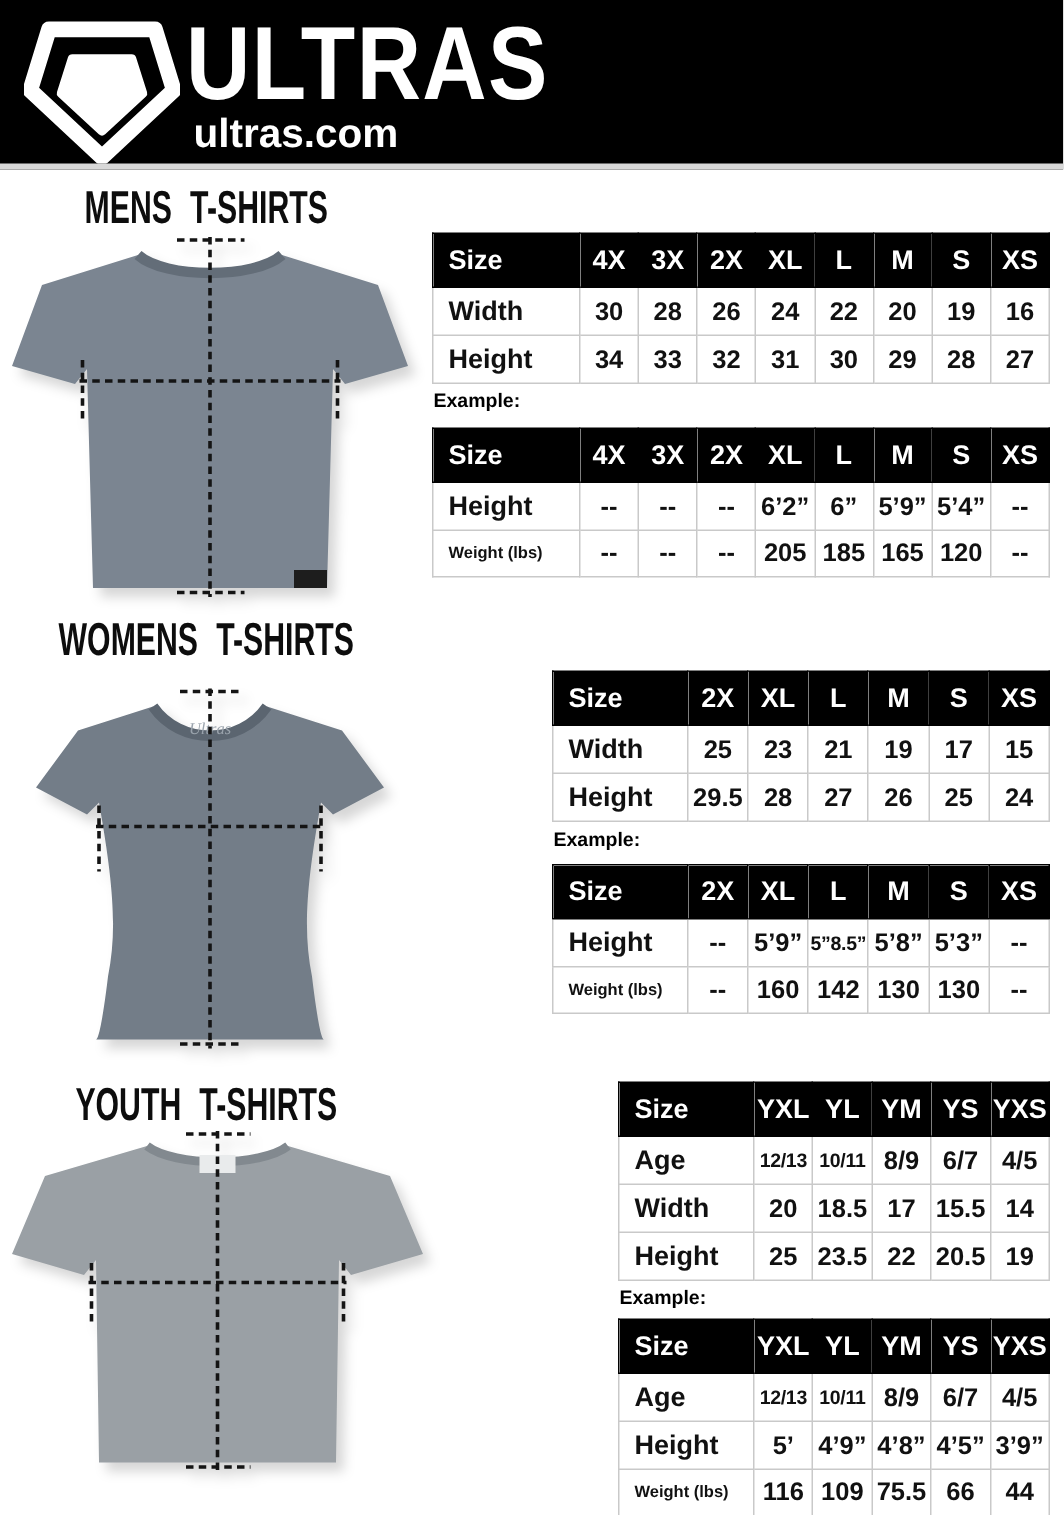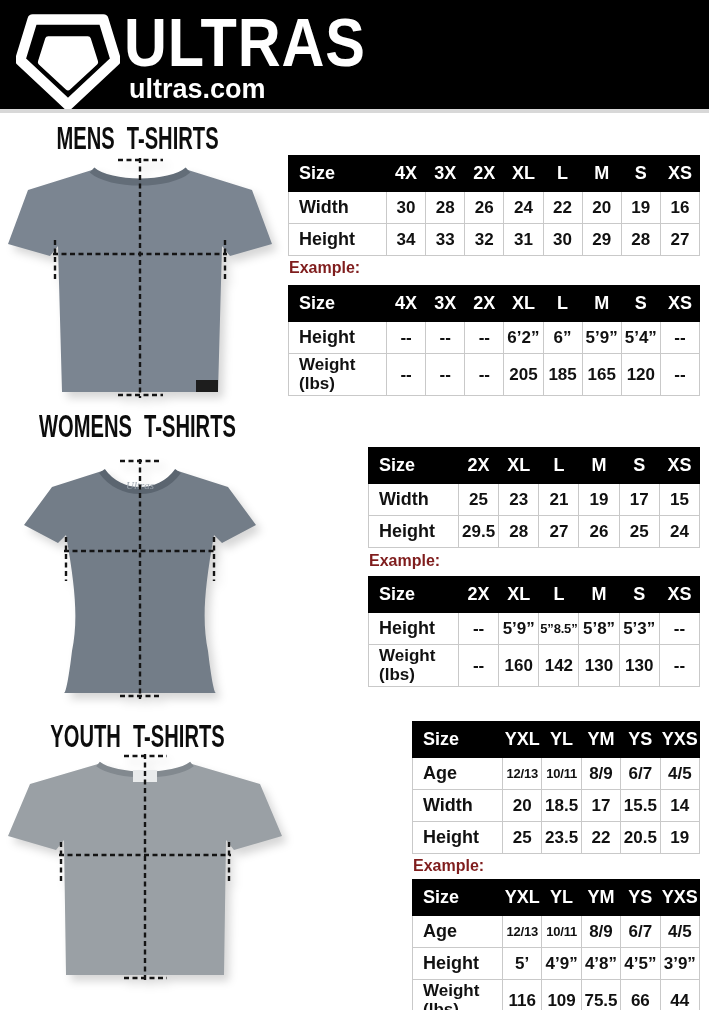--- a/index.html
+++ b/index.html
@@ -48,31 +48,31 @@
     overflow:hidden;
   }
   .size-table thead th {
     background:#000; color:#fff; border-color:#000; font-size:18px;
     padding:7px 1px;
   }
   .size-table th:first-child { width:var(--labelw, 84px); }
   .size-table thead th:first-child,
   .size-table .rowlabel { text-align:left; padding-left:10px; }
   .size-table .rowlabel { font-size:18px; }
-  .size-table .rowlabel.rl-small { font-size:17px; line-height:1.1; padding-top:2px; padding-bottom:2px; }
+  .size-table .rowlabel.rl-small { font-size:11px; line-height:1.1; padding-top:2px; padding-bottom:2px; }
   .size-table td.small { font-size:13px; letter-spacing:-0.2px; }
   .t-mens1   { left:288px; top:155px; width:412px; }
   .t-mens2   { left:288px; top:285px; width:412px; }
   .t-womens1 { left:368px; top:447px; width:332px; }
   .t-womens2 { left:368px; top:576px; width:332px; }
   .t-youth1  { left:412px; top:721px; width:288px; }
   .t-youth2  { left:412px; top:879px; width:288px; }
   
   .example-label {
-    position:absolute; font-size:16px; font-weight:bold; color:#7f1d1d;
+    position:absolute; font-size:13px; font-weight:bold; color:#000000;
   }
   .e-mens   { left:289px; top:259px; }
   .e-womens { left:369px; top:552px; }
   .e-youth  { left:413px; top:857px; }
   .dash { stroke:#141414; stroke-width:2.4; stroke-dasharray:5 3.5; fill:none; }
 </style>
 </head>
 <body>
 
 <div class="page">

